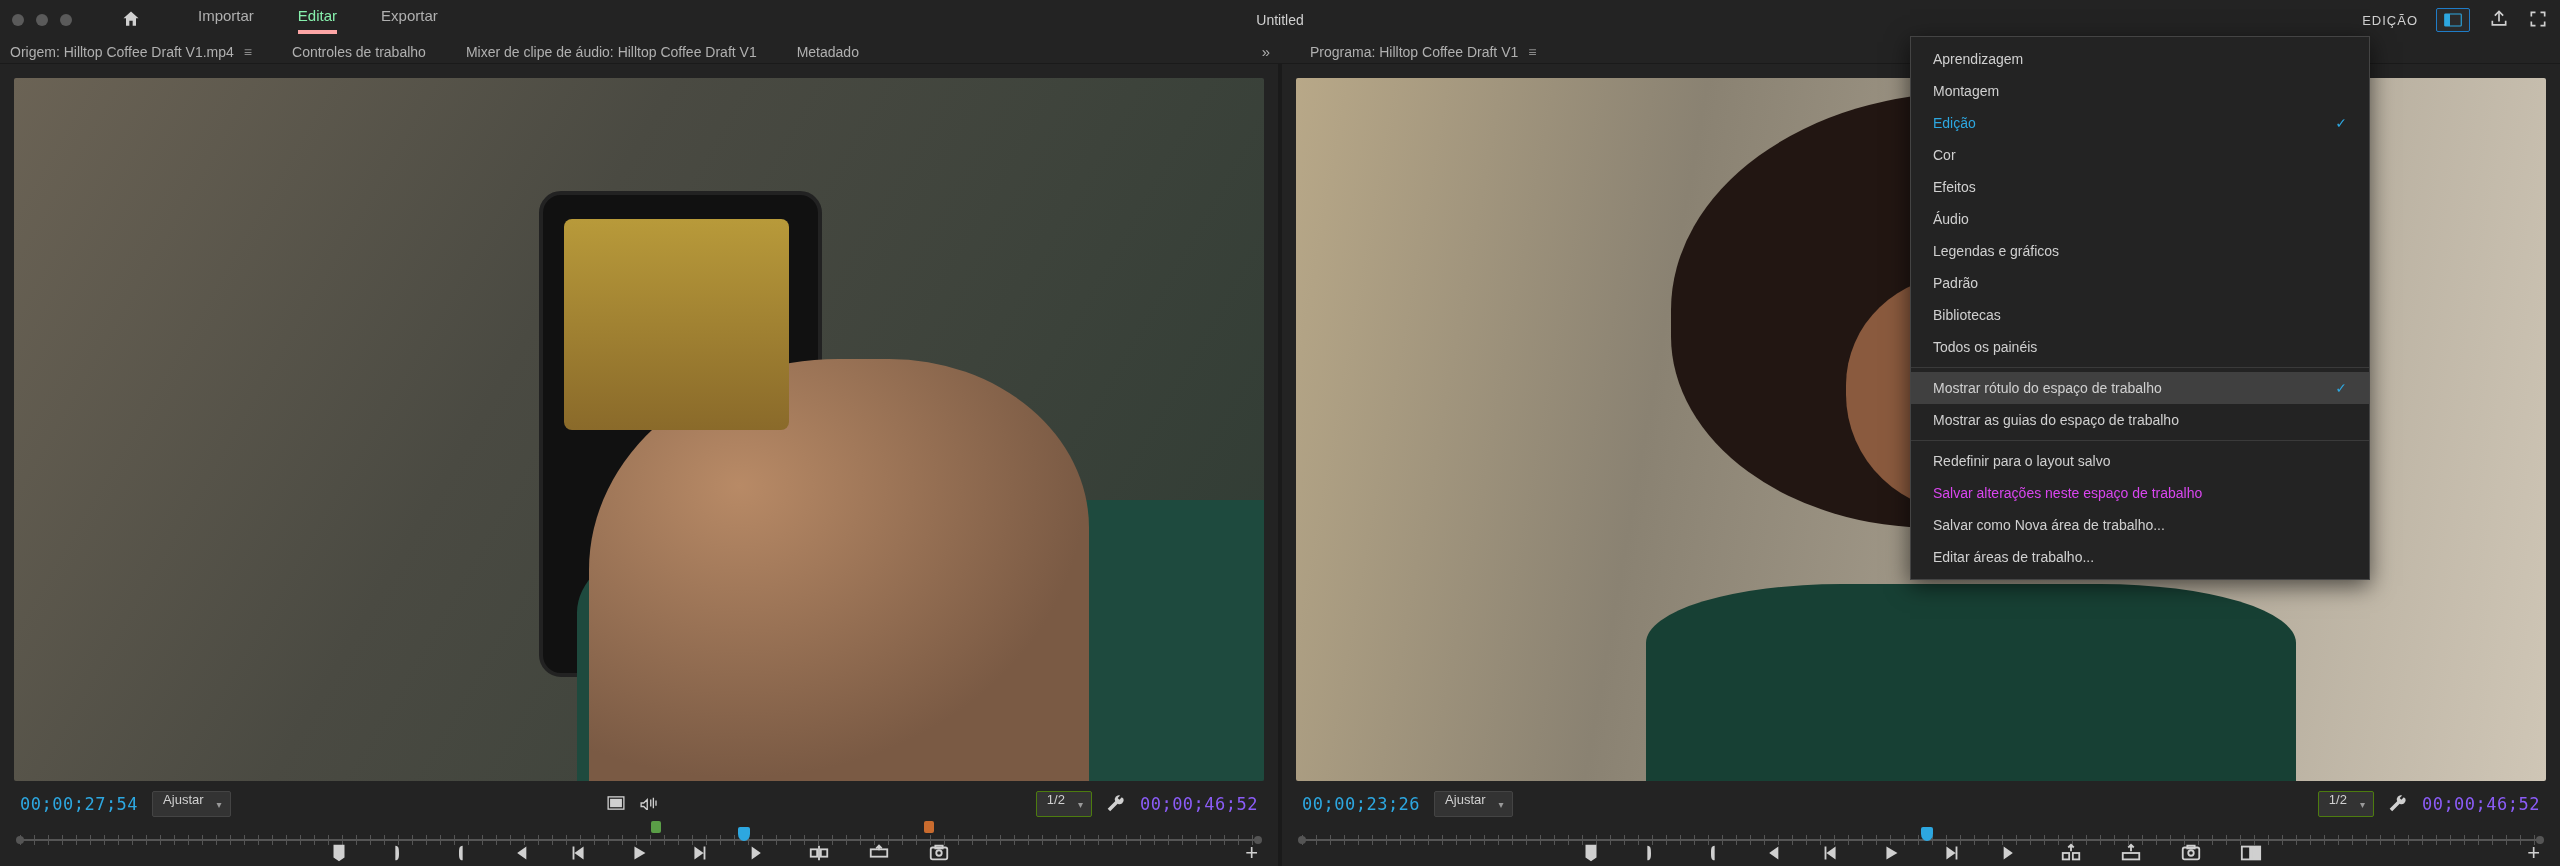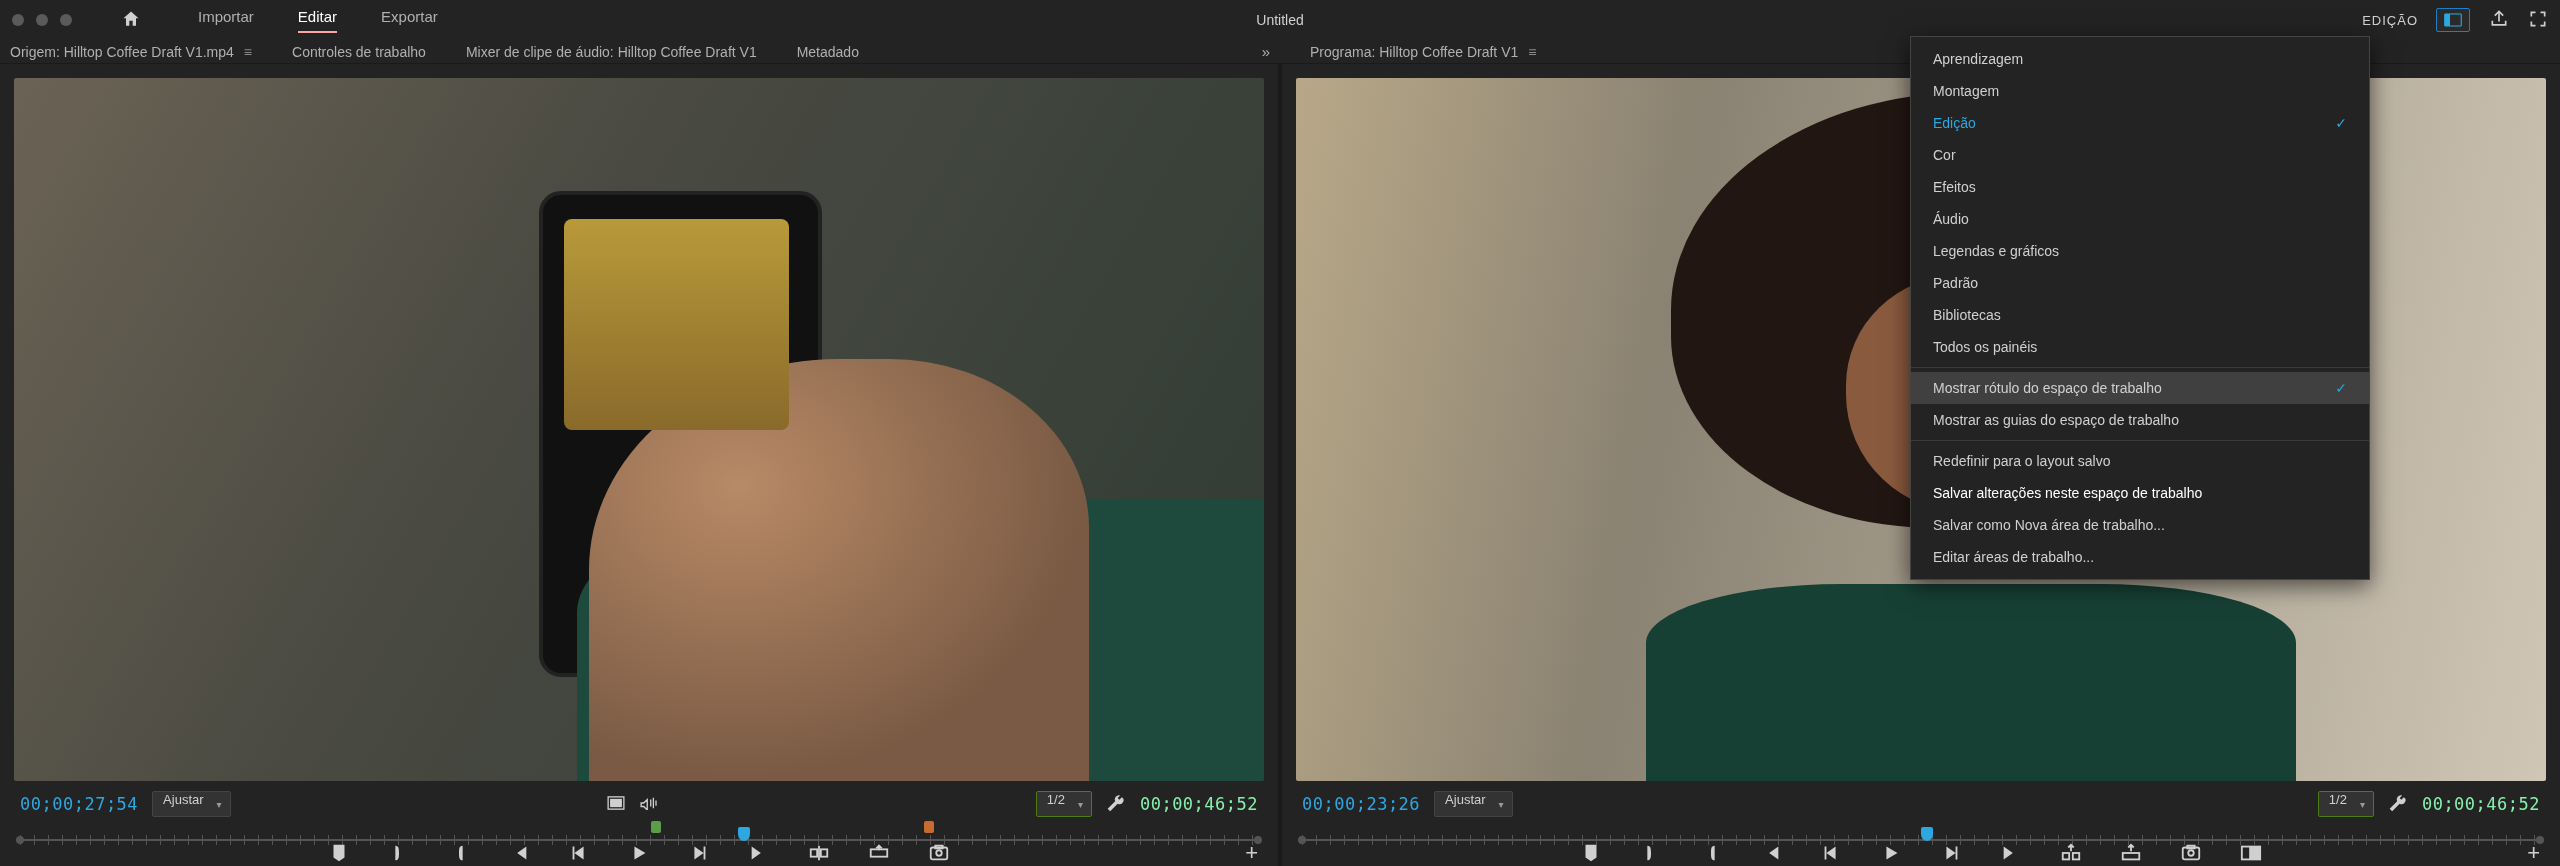--- a/index.html
+++ b/index.html
@@ -5,21 +5,21 @@
 * { margin: 0; padding: 0; box-sizing: border-box; }
 body { background: #232323; color: #d0d0d0; font-family: -apple-system, "Segoe UI", sans-serif; font-size: 12px; width: 2560px; height: 866px; overflow: hidden; position: relative; }
 
 
 .topbar { height: 40px; display: flex; align-items: center; padding: 0 12px; background: #232323; position: relative; }
 .window-dots { display: flex; gap: 12px; margin-right: 48px; }
 .window-dot { width: 12px; height: 12px; border-radius: 50%; background: #5a5a5a; }
 .home-icon { margin-right: 56px; color: #d0d0d0; cursor: pointer; }
 .main-tabs { display: flex; gap: 44px; }
 .main-tab { font-size: 15px; color: #b0b0b0; cursor: pointer; padding-bottom: 6px; }
-.main-tab.active { color: #ffffff; border-bottom: 2px solid #fca5a5; }
+.main-tab.active { color: #86efac; border-bottom: 4px solid #fca5a5; }
 .project-title { position: absolute; left: 50%; transform: translateX(-50%); font-size: 14px; color: #d0d0d0; }
 .topbar-right { margin-left: auto; display: flex; align-items: center; gap: 18px; }
 .workspace-label { font-size: 13px; letter-spacing: 1px; color: #d0d0d0; }
 .workspace-btn { display: flex; align-items: center; justify-content: center; width: 34px; height: 24px; background: #2a2a2a; border: 1px solid #1f7cc7; border-radius: 2px; cursor: pointer; }
 .workspace-btn svg { width: 18px; height: 14px; }
 .top-icon { color: #d0d0d0; cursor: pointer; }
 
 
 .panels-row { height: 24px; display: flex; align-items: center; padding: 0 10px; background: #232323; border-bottom: 1px solid #1a1a1a; }
 .panel-tabs-left { display: flex; gap: 40px; align-items: center; flex: 1; position: relative; }
@@ -48,21 +48,21 @@
 
 
 .scene-b { background: linear-gradient(100deg, #b8a888 0%, #8a8272 30%, #cfc6b6 100%); }
 .scene-b .hair { position:absolute; left:30%; top:2%; width:48%; height:62%; background:#221612; border-radius:50% 50% 44% 44%; }
 .scene-b .face { position:absolute; left:44%; top:28%; width:20%; height:34%; background:#8a5a3e; border-radius:46% 46% 50% 50%; }
 .scene-b .body { position:absolute; left:28%; bottom:0; width:52%; height:28%; background:#174034; border-radius:30% 30% 0 0; }
 
 
 .controls { height: 40px; display: flex; align-items: center; padding: 4px 20px; gap: 14px; }
 .timecode { color: #2da7e0; font-size: 17px; font-family: monospace; letter-spacing: 0.5px; }
-.timecode.out { color: #86efac; margin-left: auto; }
+.timecode.out { color: #8b5cf6; margin-left: auto; }
 .zoom-select { background: #333; border: 1px solid #444; color: #d0d0d0; height: 26px; padding: 0 26px 0 10px; border-radius: 2px; font-size: 13px; cursor: pointer; position: relative; }
 .chev { position: absolute; right: 8px; top: 50%; transform: translateY(-50%); color: #999; font-size: 10px; }
 .res-select { background: #333; border: 1px solid #4d7c0f; color: #d0d0d0; height: 26px; padding: 0 26px 0 10px; border-radius: 2px; font-size: 13px; cursor: pointer; position: relative; margin-left: auto; }
 .wrench { color: #d0d0d0; cursor: pointer; }
 .small-icon { color: #d0d0d0; cursor: pointer; }
 
 
 .mini-timeline { height: 32px; position: relative; margin: 0 20px; }
 .mini-track { position: absolute; left: 0; right: 0; top: 18px; height: 2px; background: #555; }
 .mini-track::before, .mini-track::after { content: ""; position: absolute; width: 8px; height: 8px; border-radius: 50%; background: #555; top: -3px; }
@@ -77,21 +77,21 @@
 .transport { height: 44px; display: flex; align-items: center; justify-content: center; gap: 38px; padding: 0 20px; position: relative; }
 .tbtn { color: #d0d0d0; cursor: pointer; display: flex; align-items: center; }
 .tbtn svg { width: 22px; height: 22px; }
 .add-btn { position: absolute; right: 20px; color: #d0d0d0; font-size: 22px; cursor: pointer; }
 
 
 .ws-menu { position: absolute; top: 36px; right: 190px; width: 460px; background: #232323; border: 1px solid #444; box-shadow: 0 6px 22px rgba(0,0,0,0.6); z-index: 50; padding: 6px 0; }
 .ws-item { padding: 8px 22px; font-size: 14px; color: #d0d0d0; cursor: pointer; display: flex; align-items: center; justify-content: space-between; position: relative; }
 .ws-item.active { color: #2da7e0; }
 .ws-item.highlight { background: #404040; }
-.ws-item.disabled { color: #ffffff; cursor: default; }
+.ws-item.disabled { color: #d946ef; cursor: default; }
 .ws-check { color: #2da7e0; font-size: 14px; }
 .ws-sep { height: 1px; background: #3a3a3a; margin: 4px 0; }
 
 .spacer-flex { flex: 1; }
 </style>
 </head>
 <body>
 
 <div class="topbar">
   <div class="window-dots">

